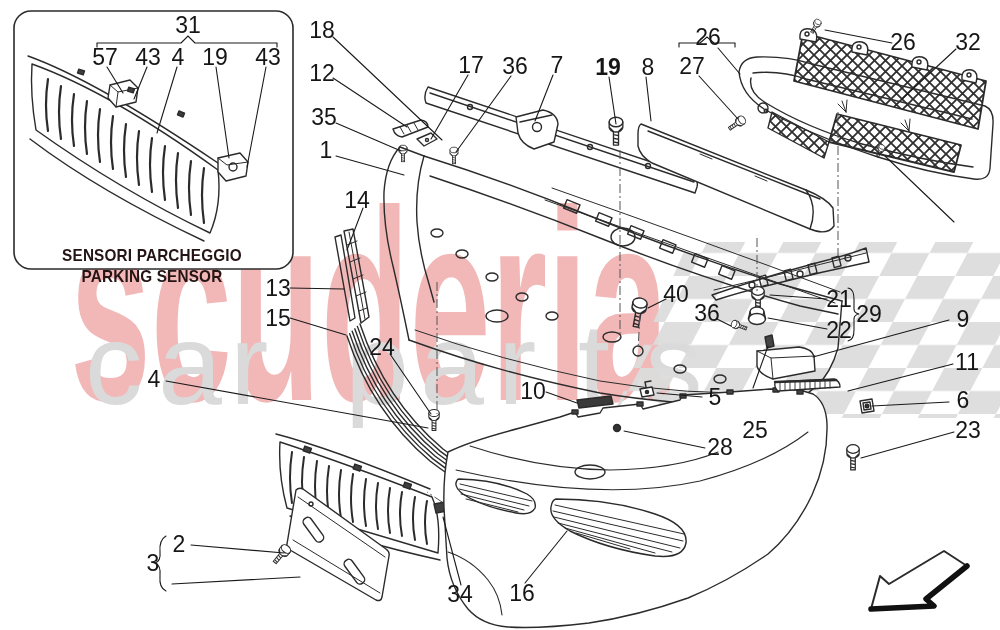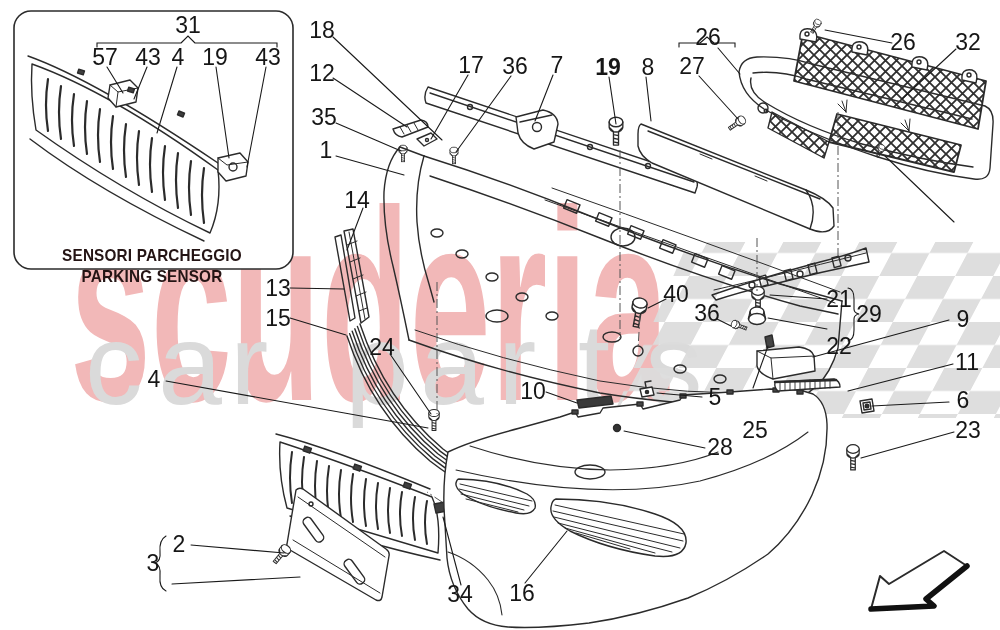--- a/index.html
+++ b/index.html
@@ -292,21 +292,21 @@
       <div class="callout" style="left: 903px; top: 42px;">26</div>
       <div class="callout" style="left: 968px; top: 42px;">32</div>
       <div class="callout" style="left: 1010px; top: 228px; margin-left: 13px;">30</div>
       <div class="callout" style="left: 278px; top: 288px;">13</div>
       <div class="callout" style="left: 278px; top: 318px;">15</div>
       <div class="callout" style="left: 382px; top: 347px;">24</div>
       <div class="callout" style="left: 154px; top: 379px;">4</div>
       <div class="callout" style="left: 676px; top: 294px;">40</div>
       <div class="callout" style="left: 707px; top: 313px;">36</div>
       <div class="callout" style="left: 839px; top: 299px;">21</div>
-      <div class="callout" style="left: 839px; top: 346px;">22</div>
+      <div class="callout" style="left: 839px; top: 330px;">22</div>
       <div class="callout" style="left: 869px; top: 314px;">29</div>
       <div class="callout" style="left: 963px; top: 319px;">9</div>
       <div class="callout" style="left: 967px; top: 362px;">11</div>
       <div class="callout" style="left: 963px; top: 400px;">6</div>
       <div class="callout" style="left: 968px; top: 430px;">23</div>
       <div class="callout" style="left: 715px; top: 397px;">5</div>
       <div class="callout" style="left: 755px; top: 396px; margin-top: 34px;">25</div>
       <div class="callout" style="left: 533px; top: 391px;">10</div>
       <div class="callout" style="left: 720px; top: 447px;">28</div>
       <div class="callout" style="left: 179px; top: 544px;">2</div>

